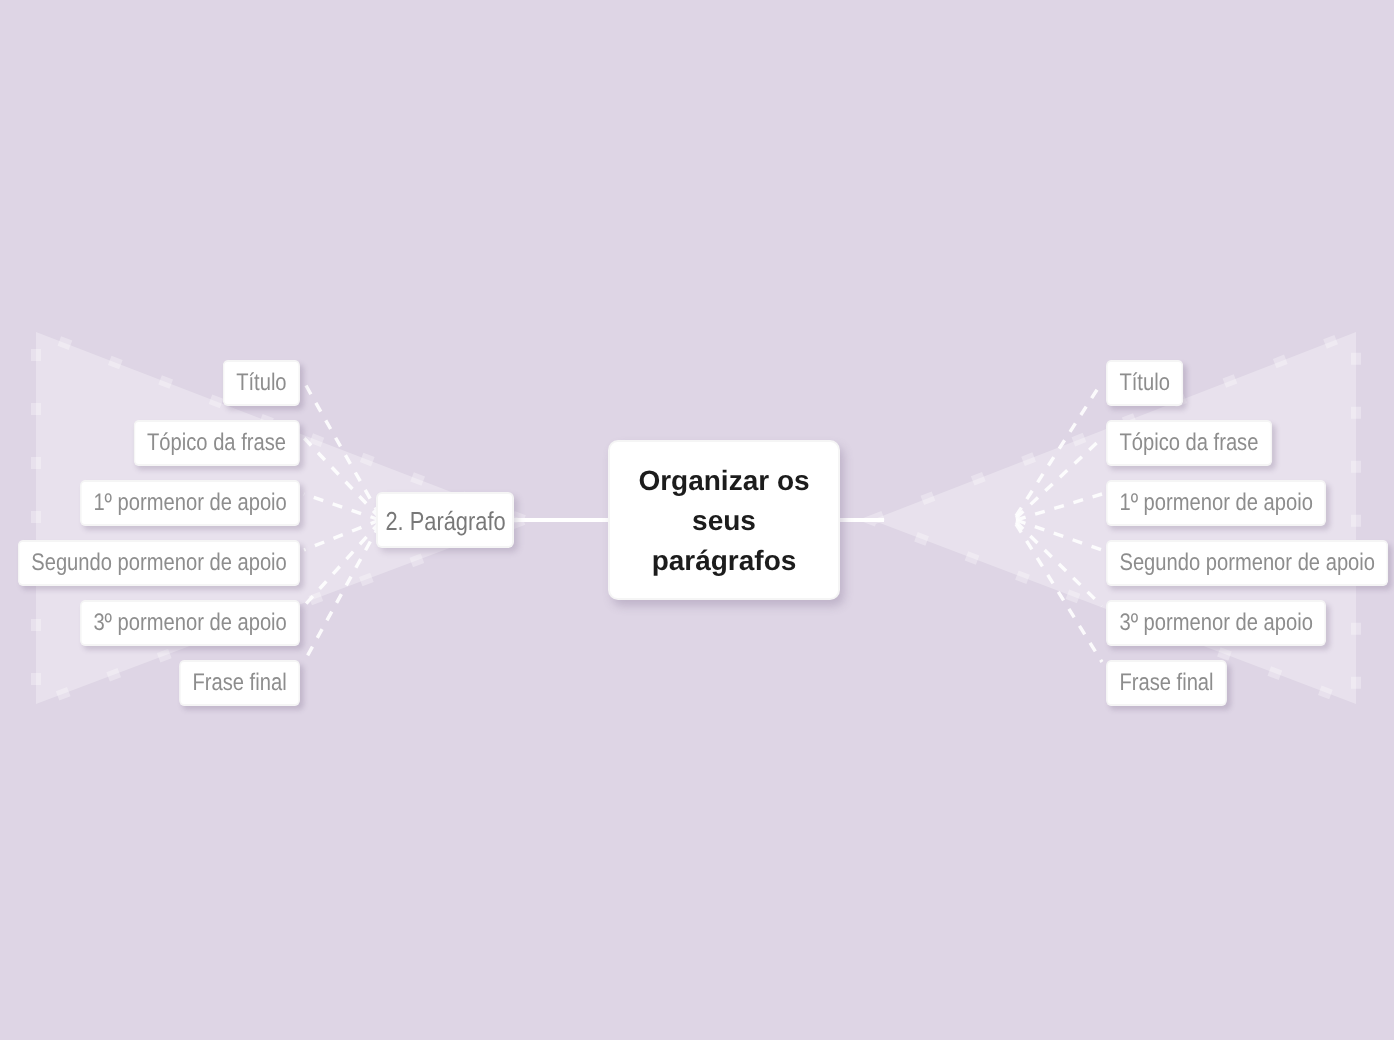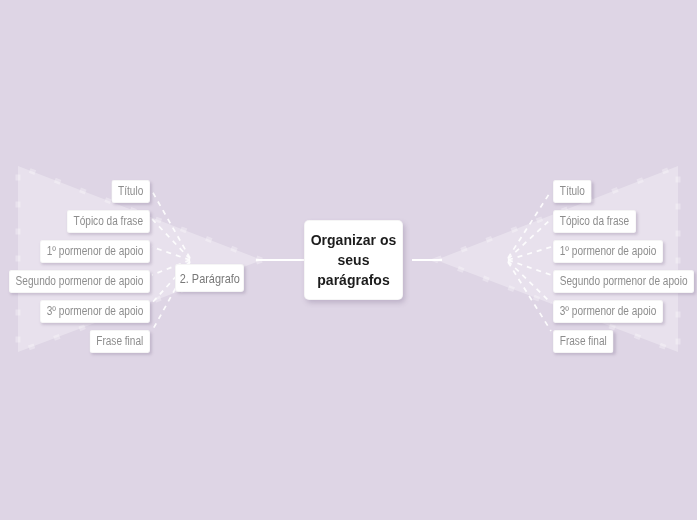--- a/index.html
+++ b/index.html
@@ -71,27 +71,27 @@
     position: absolute;
     width: 69px;
     height: 28px;
     display: flex;
     align-items: center;
     justify-content: center;
     font-size: 13px;
     color: #787878;
   }
   .node.branch .cond { transform: scaleX(0.84); white-space: nowrap; }
-  .branch-left  { left: 175px; top: 246px; margin-top: 18px; }
+  .branch-left  { left: 188px; top: 246px; }
   .branch-right { left: 441px; top: 246px; }
 
   .node.central {
     position: absolute;
     left: 304px; top: 220px;
-    width: 99px; height: 80px;
+    width: 116px; height: 80px;
     border-radius: 5px;
     display: flex;
     align-items: center;
     justify-content: center;
     text-align: center;
     font-weight: bold;
     font-size: 14px;
     line-height: 1.45;
     color: var(--centraltext, #1c1c1c);
     box-shadow: 2px 3px 5px rgba(100,80,120,0.25);

